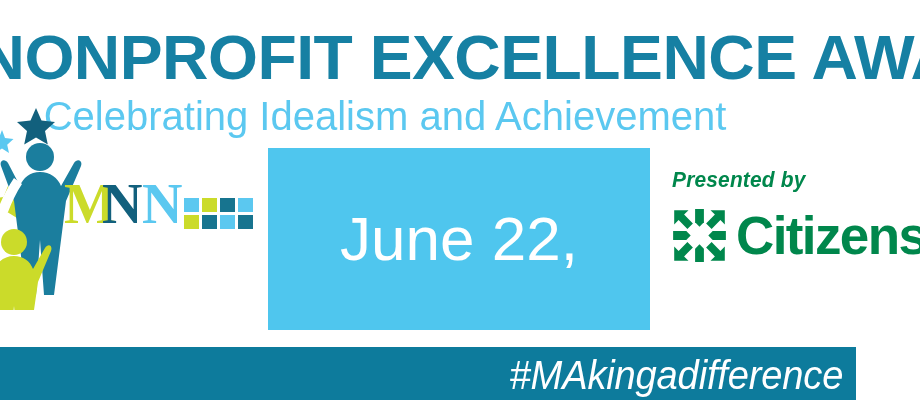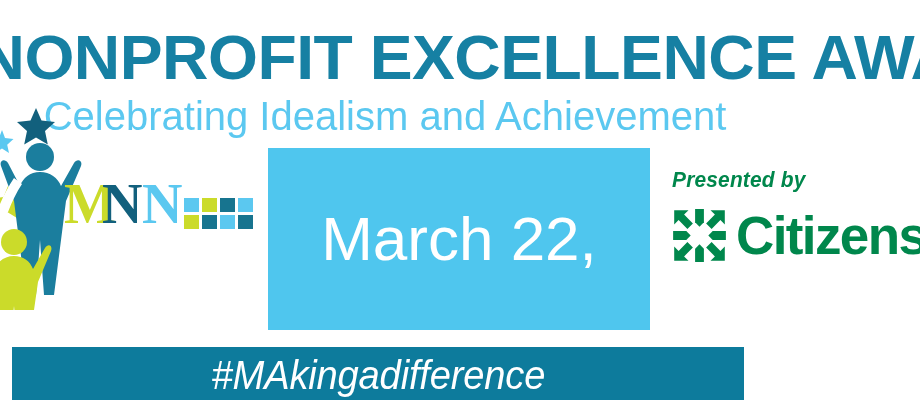--- a/index.html
+++ b/index.html
@@ -79,23 +79,23 @@
     display:flex;align-items:center;gap:9px;margin-top:16px;white-space:nowrap;
   }
   .citizens-mark{width:55px;height:55px;flex:0 0 auto;}
   .citizens-word{
     font-size:53px;line-height:55px;font-weight:700;color:#00874C;
     letter-spacing:-1.6px;
   }
 
   
   .hash-banner{
-    position:absolute;left:12px;bottom:0;width:732px;height:53px;
+    position:absolute;left:0;bottom:0;width:856px;height:53px;
     background:#0D7B9C;
-    display:flex;align-items:center;justify-content:center;
+    display:flex;align-items:center;justify-content:flex-end;
   }
   .hash-text{
     color:#ffffff;font-style:italic;font-weight:400;
     font-size:41px;line-height:46px;letter-spacing:-0.2px;
     transform:scaleX(0.93);transform-origin:center;
     white-space:nowrap;
     position:relative;top:1px;
   }
 </style>
 </head>
@@ -171,21 +171,21 @@
             <rect x="156" y="37" width="15" height="14" fill="#5BC8F0"></rect>
             <rect x="174" y="37" width="15" height="14" fill="#17748F"></rect>
           </g>
         </svg>
       </div>
     </div>
   </div>
 
   <div class="date-box">
     <div class="date-text">
-      <span class="dl">March 22,</span>
+      <span class="dl">June 22,</span>
     </div>
   </div>
 
   <div class="sponsor">
     <div class="presented">Presented by</div>
     <div class="citizens-row">
       <span class="citizens-mark">
         <svg viewBox="0 0 100 100" width="55" height="55" xmlns="http://www.w3.org/2000/svg">
           <g fill="#00874C">
 

